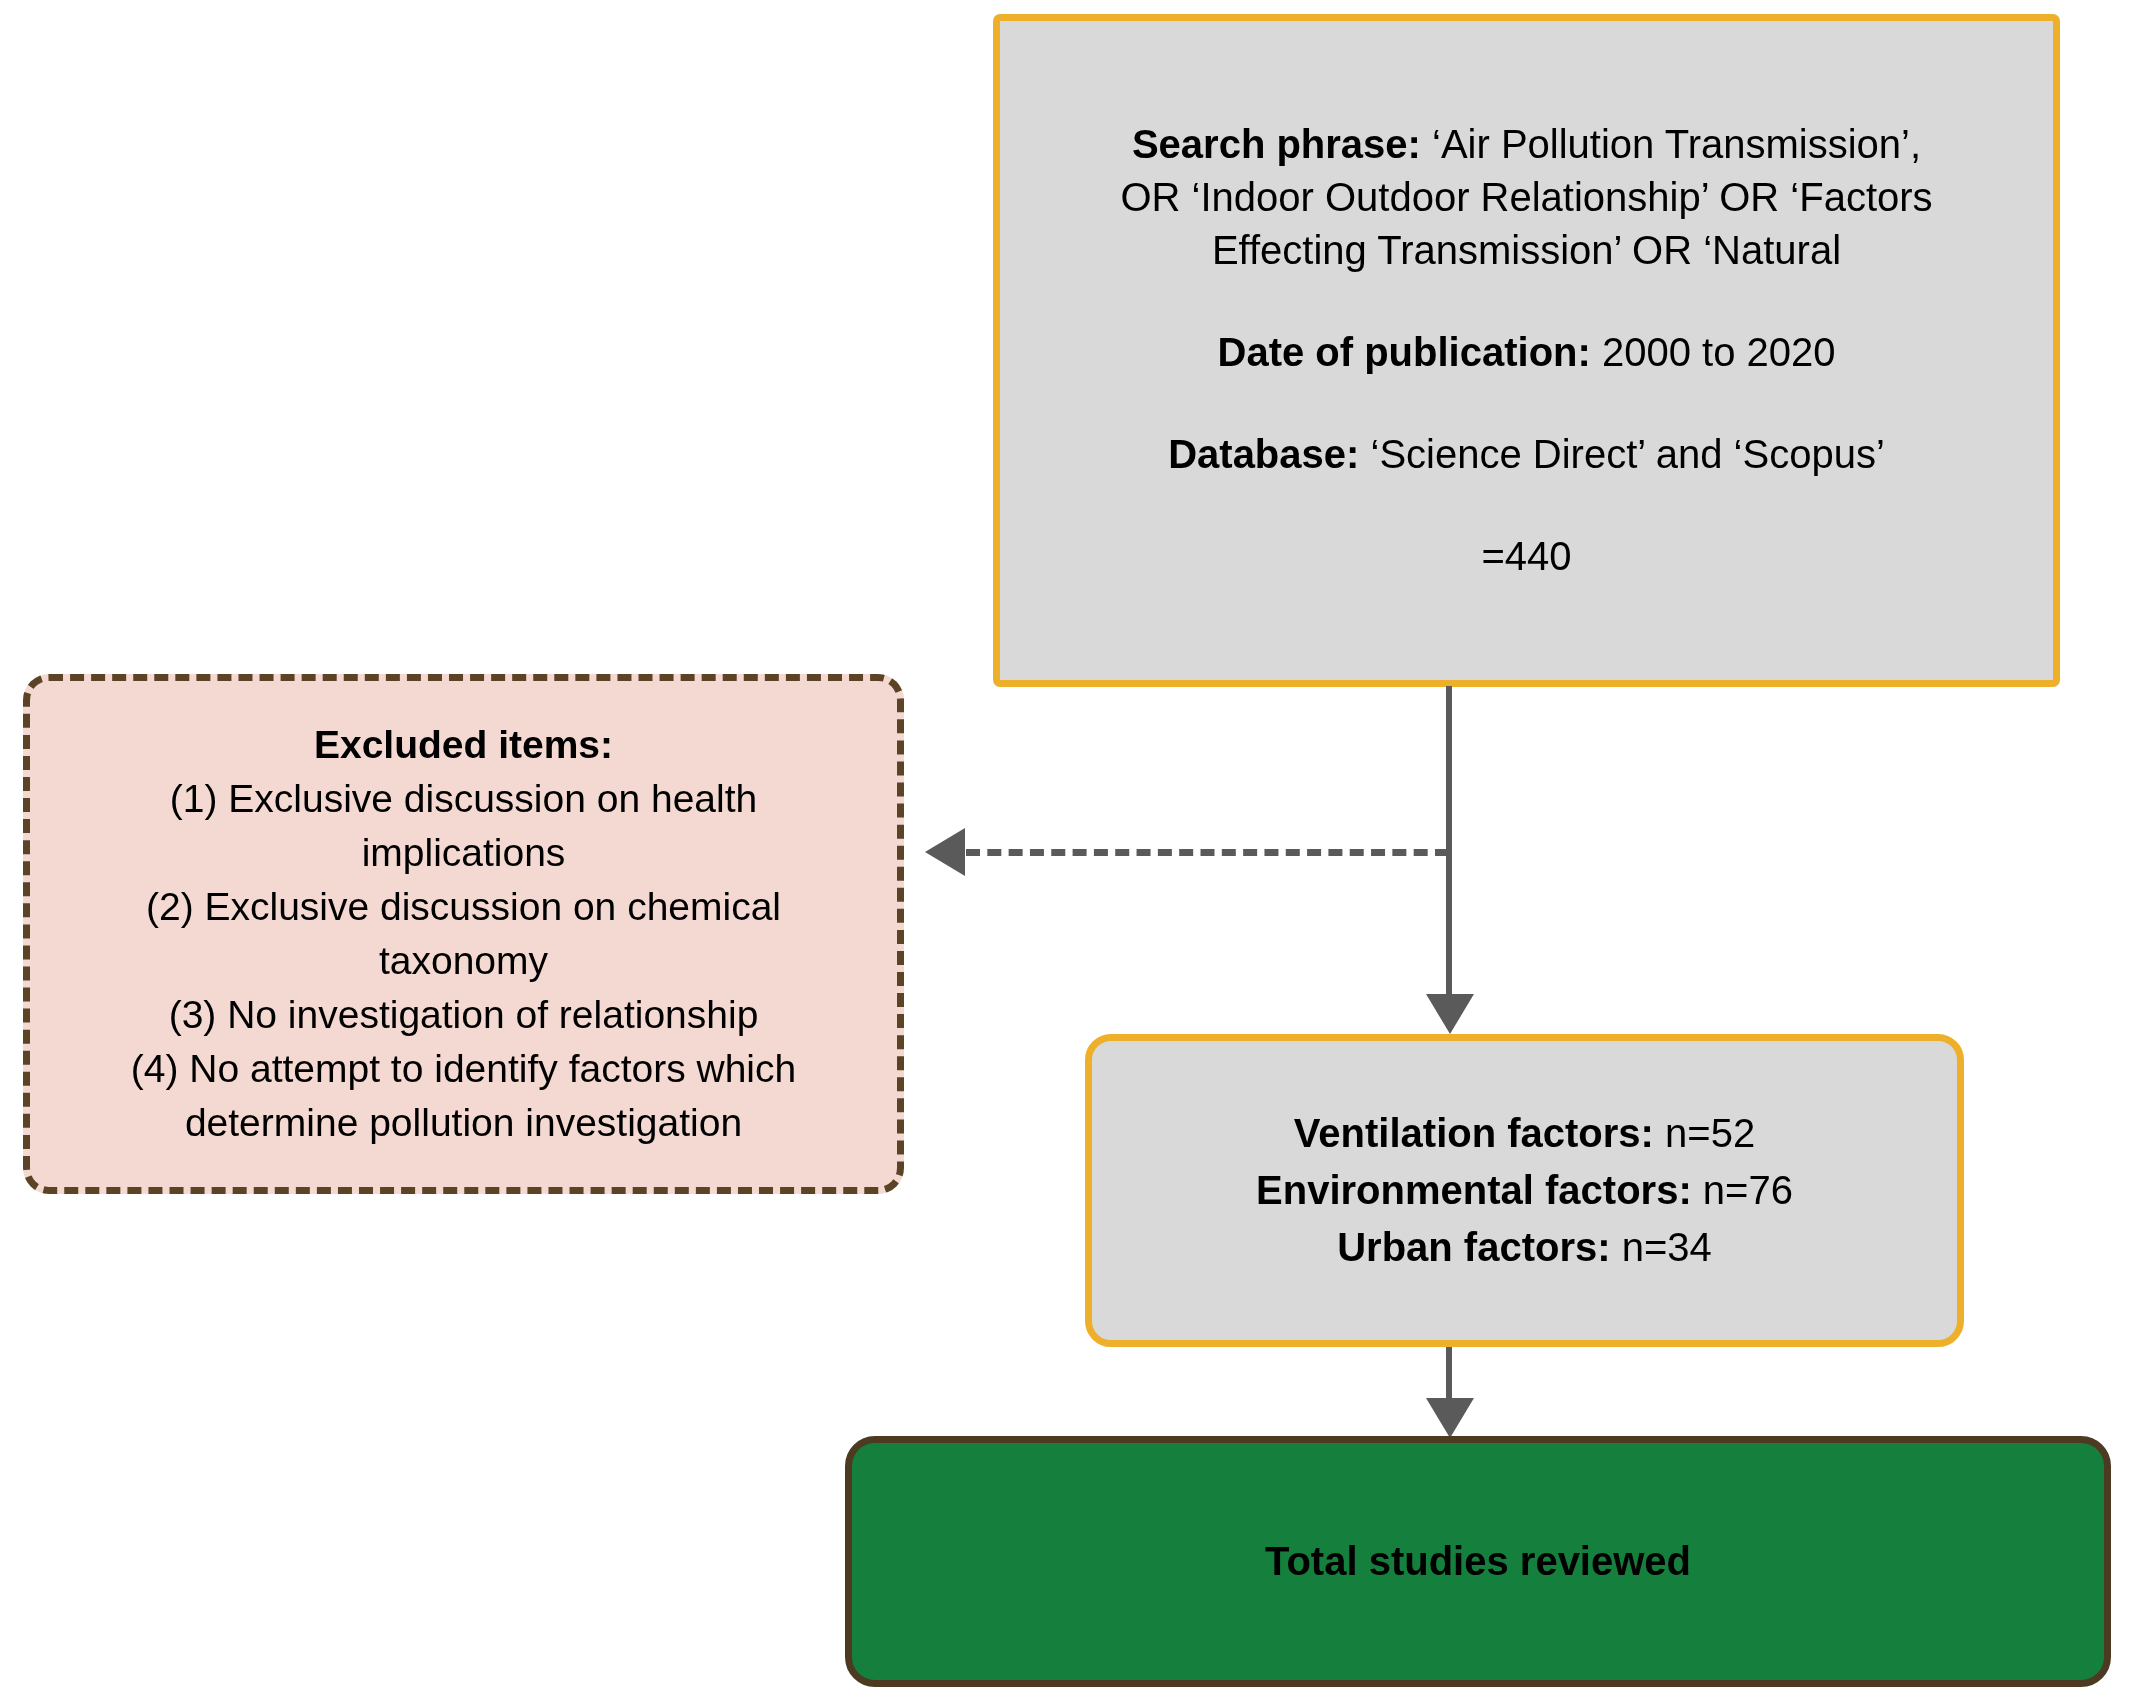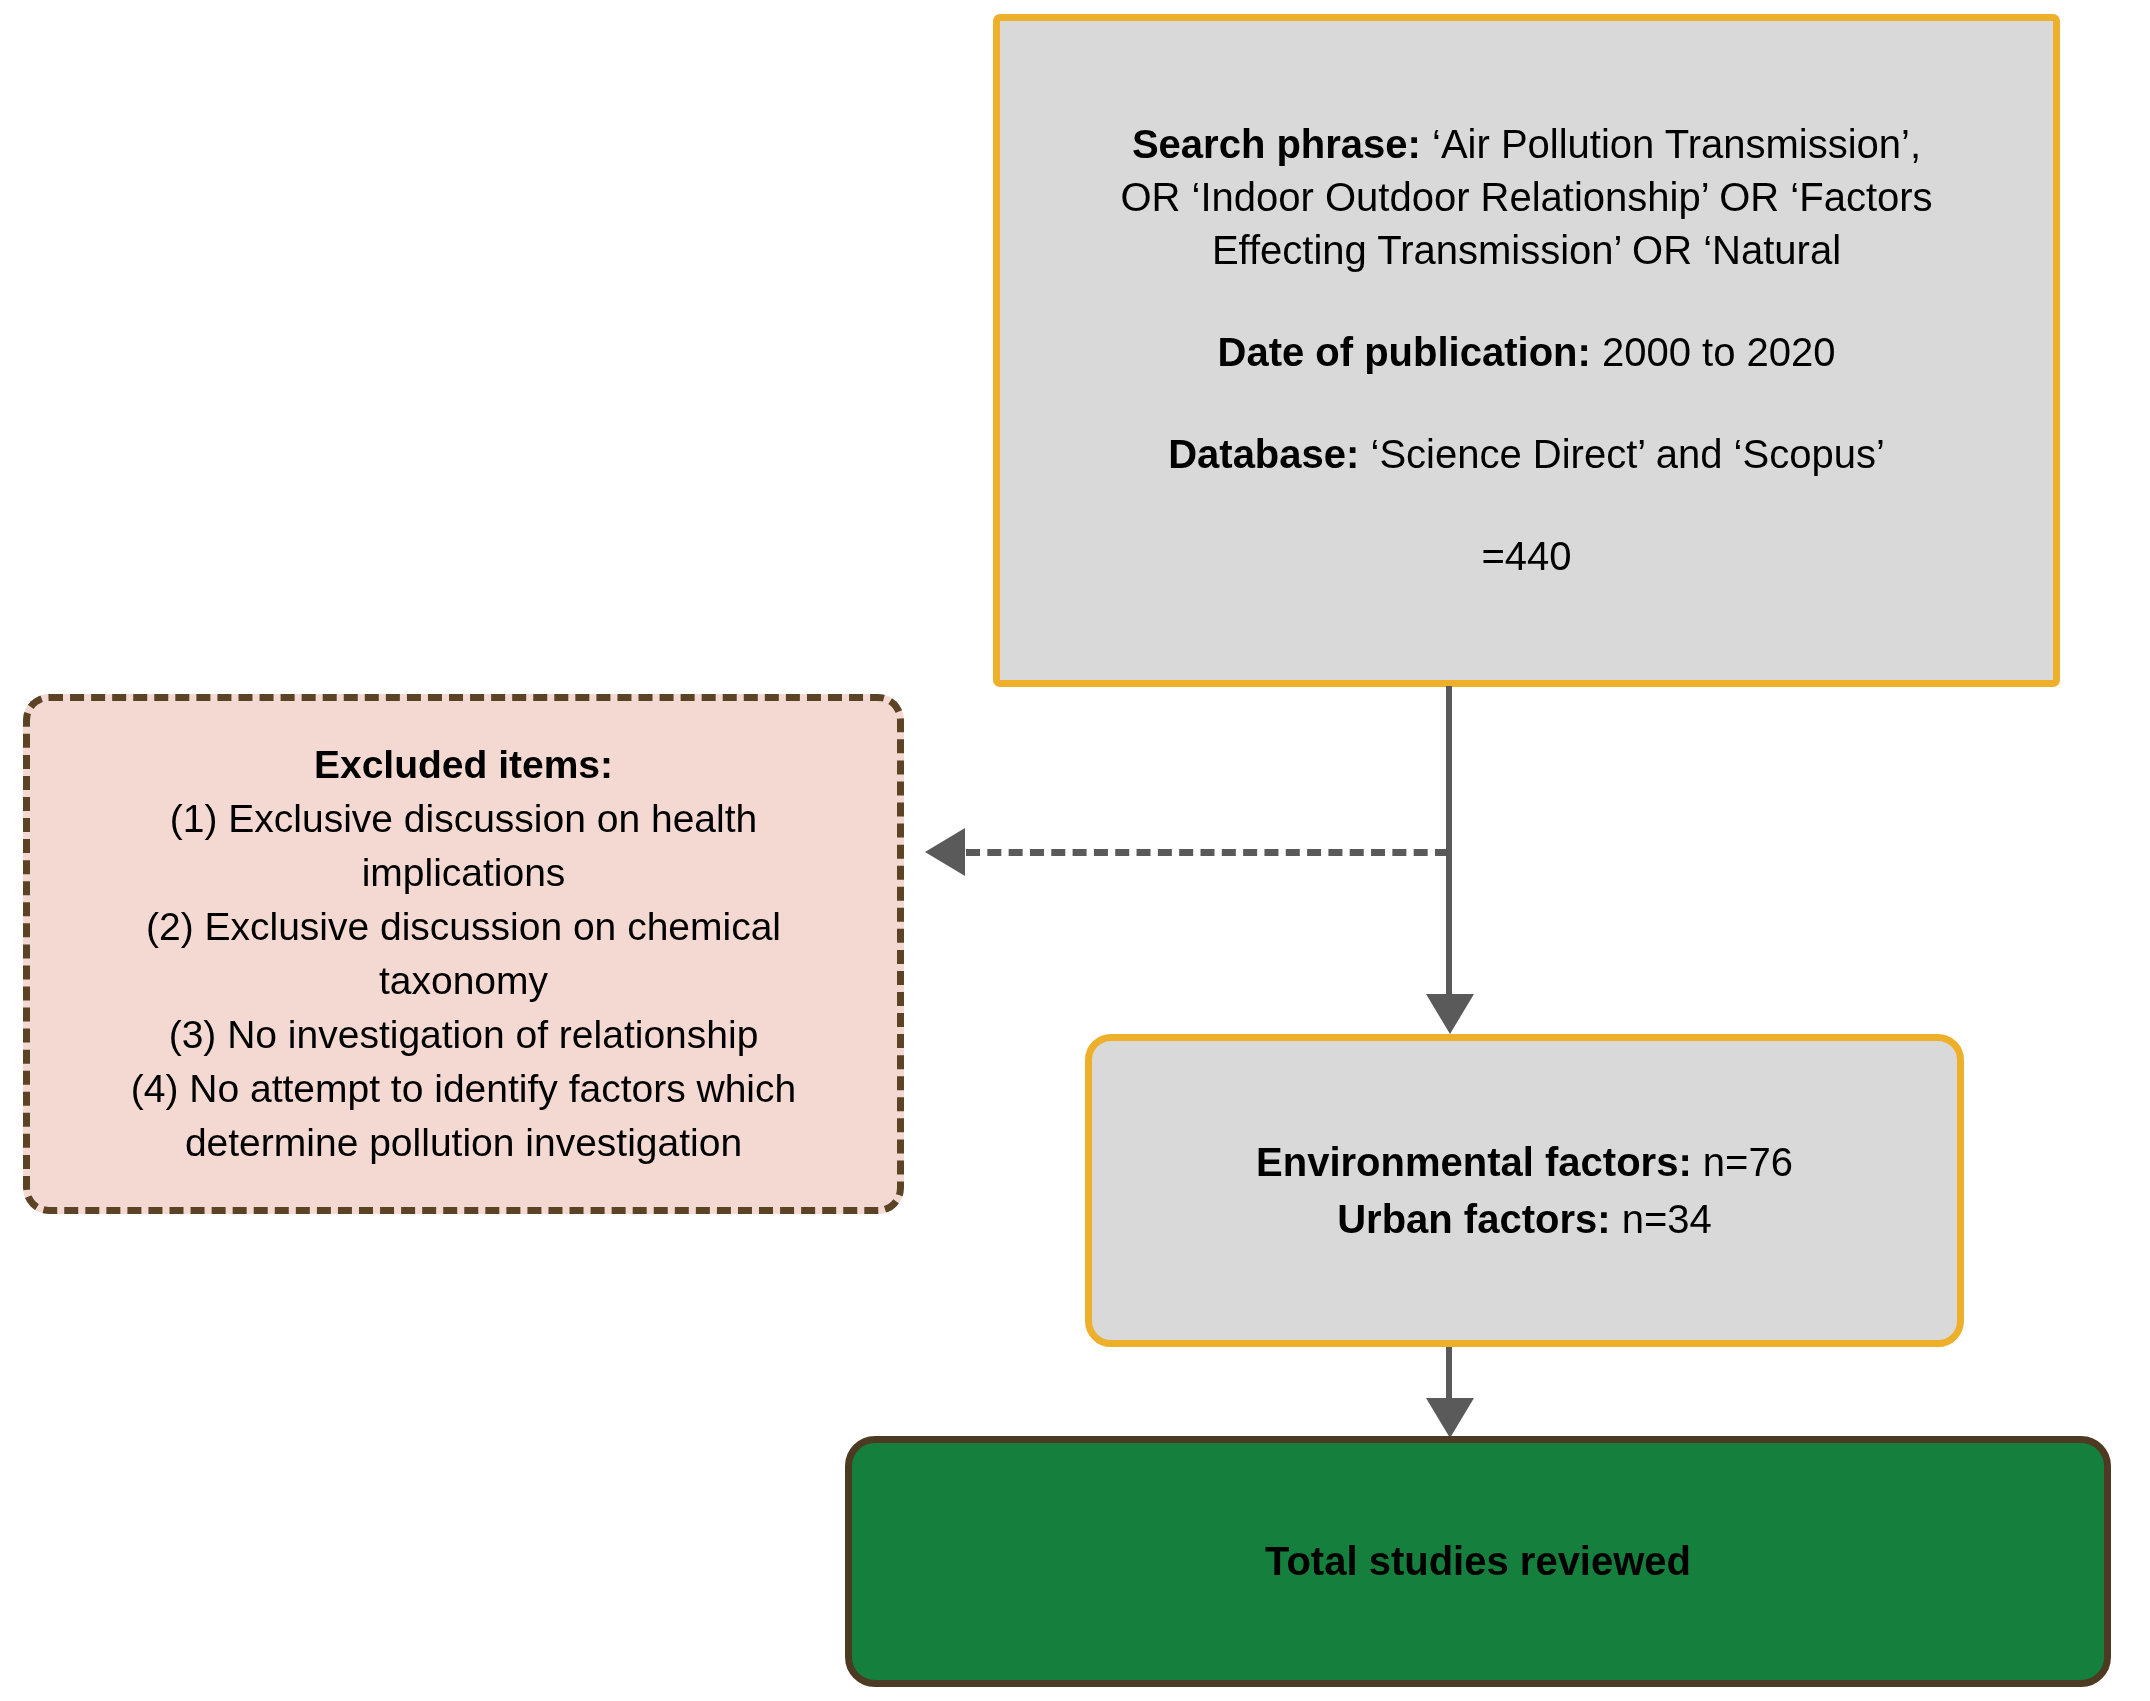--- a/index.html
+++ b/index.html
@@ -35,21 +35,20 @@
     background: #d9d9d9;
     border: 7px solid #eeb02a;
     border-radius: 26px;
   }
 
   
   .node-pink {
     background: #f3d9d1;
     border: 7px dashed #5c4326;
     border-radius: 26px;
-    margin-top: 20px;
   }
 
   
   .node-green {
     background: #15803d;
     border: 7px solid #4c3a22;
     border-radius: 30px;
   }
 
   .line {
@@ -146,20 +145,21 @@
     <div class="line">implications</div>
     <div class="line">(2) Exclusive discussion on chemical</div>
     <div class="line">taxonomy</div>
     <div class="line">(3) No investigation of relationship</div>
     <div class="line">(4) No attempt to identify factors which</div>
     <div class="line">determine pollution investigation</div>
   </div>
 
   <div class="node node-gray" id="factors-box" style="left:1085px; top:1034px; width:879px; height:313px;">
 
+    <div class="line"><b>Ventilation factors:</b><span class="val"> n=52</span></div>
     <div class="line"><b>Environmental factors:</b><span class="val"> n=76</span></div>
     <div class="line"><b>Urban factors:</b><span class="val"> n=34</span></div>
   </div>
 
   <div class="v-line" style="left:1446px; top:1347px; height:60px;"></div>
   <div class="arrow-down" style="left:1426px; top:1398px;"></div>
 
   <div class="node node-green" id="total-box" style="left:845px; top:1436px; width:1266px; height:251px;">
 
     <div class="line heading">Total studies reviewed</div>

